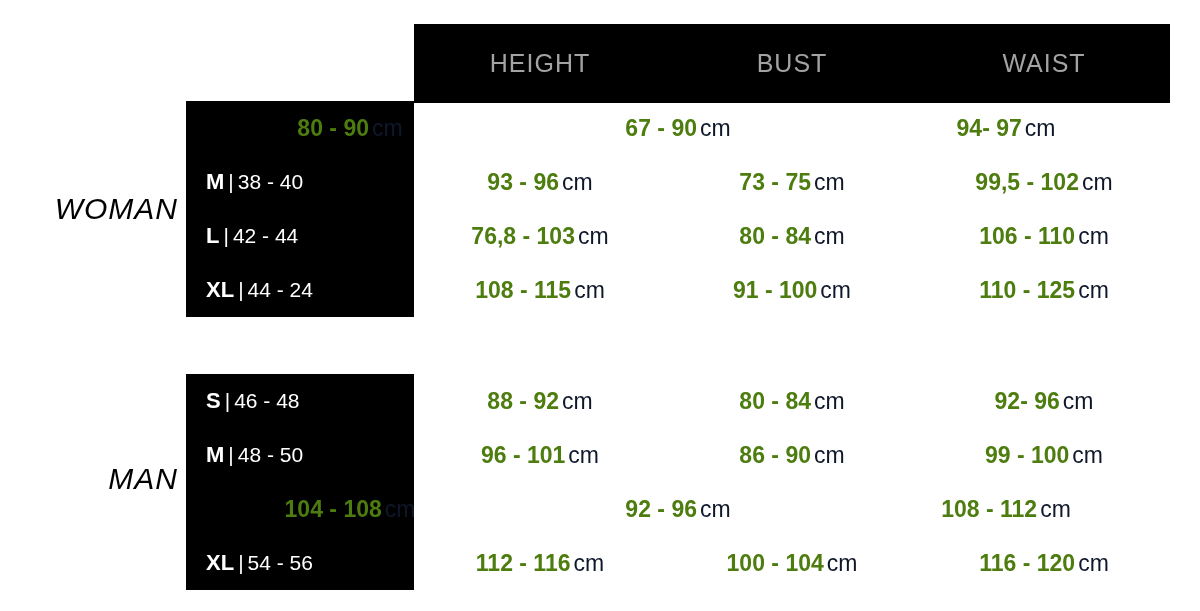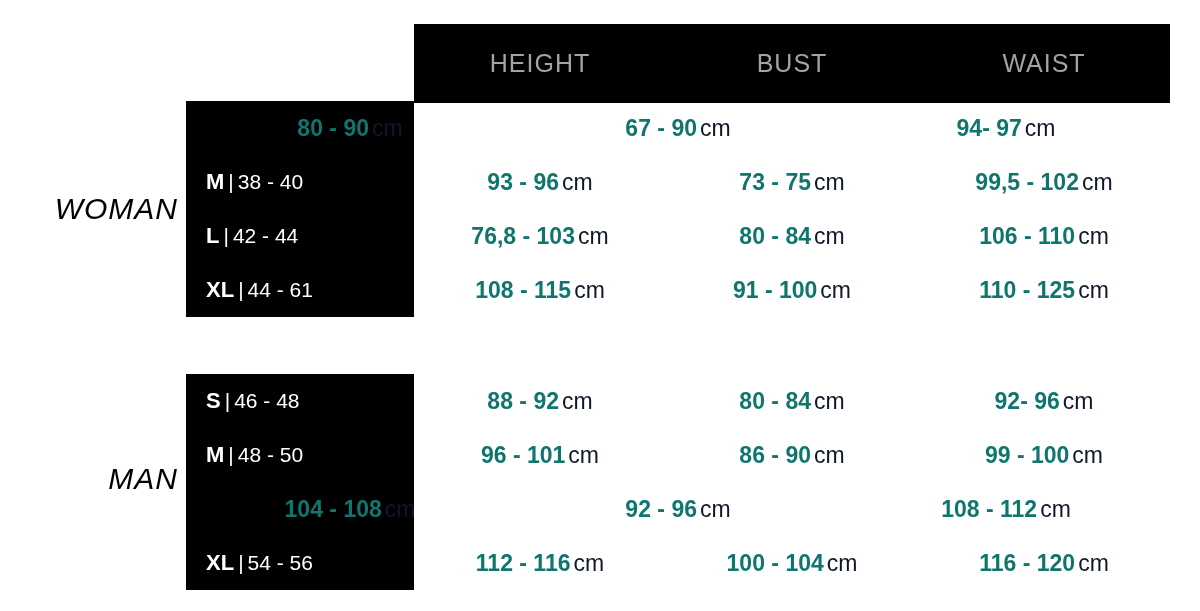--- a/index.html
+++ b/index.html
@@ -113,21 +113,21 @@
 
   .cell-meas {
     flex: 1 1 0;
     text-align: center;
     font-size: 23px;
     color: #2f2f2f;
     white-space: nowrap;
   }
   .cell-meas .val {
     font-weight: bold;
-    color: #0f766e;
+    color: #4d7c0f;
   }
   .cell-meas .unit {
     font-weight: 400;
     color: #0f172a;
     padding-left: 3px;
     text-align: center;
   }
 </style>
 </head>
 <body>
@@ -182,21 +182,21 @@
       <div class="cell-meas">
         <span class="val">80 - 84</span><span class="unit">cm</span>
       </div>
       <div class="cell-meas">
         <span class="val">106 - 110</span><span class="unit">cm</span>
       </div>
     </div>
 
     <div class="row">
       <div class="cell-size">
-        <span class="sz">XL</span><span class="sep">|</span><span class="eu">44 - 61</span>
+        <span class="sz">XL</span><span class="sep">|</span><span class="eu">44 - 24</span>
       </div>
       <div class="cell-meas">
         <span class="val">108 - 115</span><span class="unit">cm</span>
       </div>
       <div class="cell-meas">
         <span class="val">91 - 100</span><span class="unit">cm</span>
       </div>
       <div class="cell-meas">
         <span class="val">110 - 125</span><span class="unit">cm</span>
       </div>

